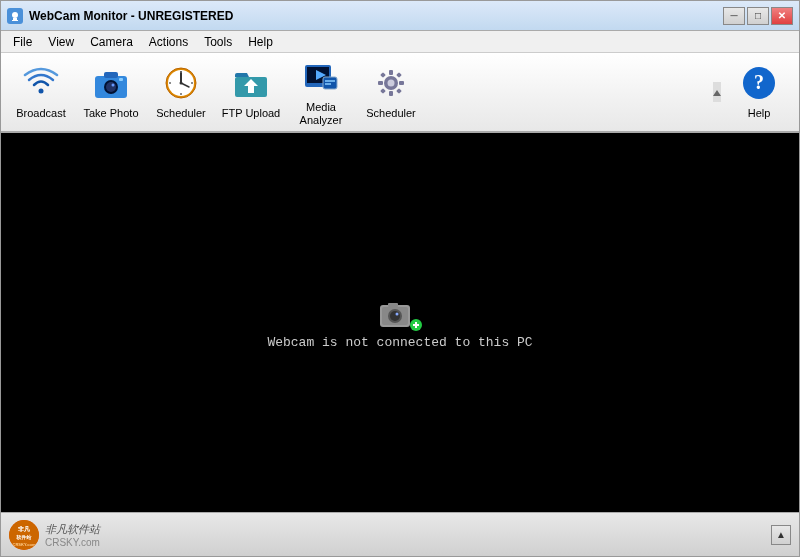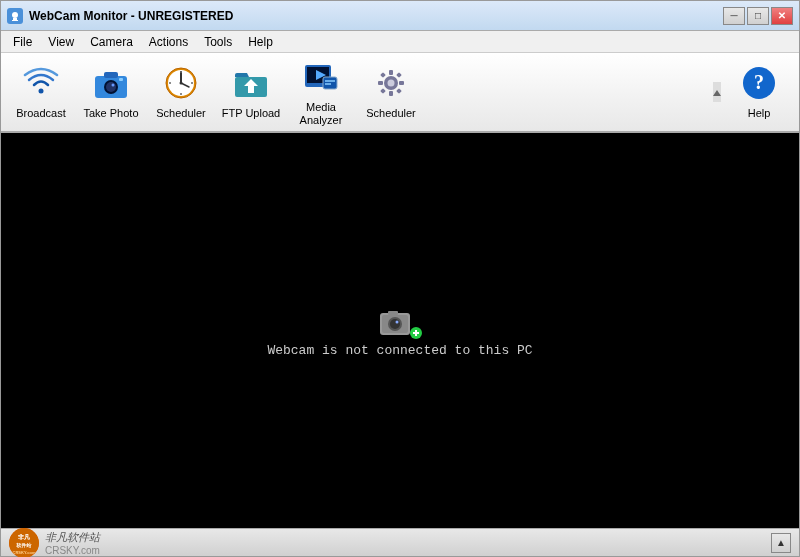--- a/index.html
+++ b/index.html
@@ -151,21 +151,21 @@
       position: relative;
     }
     .no-webcam-text {
       color: #ccc;
       font-size: 13px;
       font-family: 'Courier New', monospace;
     }
 
     
     .bottom-bar {
-      height: 28px;
+      height: 44px;
       background: linear-gradient(to bottom, #e8e8e8, #d0d0d0);
       border-top: 1px solid #aaa;
       display: flex;
       align-items: center;
       padding: 12px 8px;
       flex-shrink: 0;
     }
     .watermark {
       display: flex;
       align-items: center;

